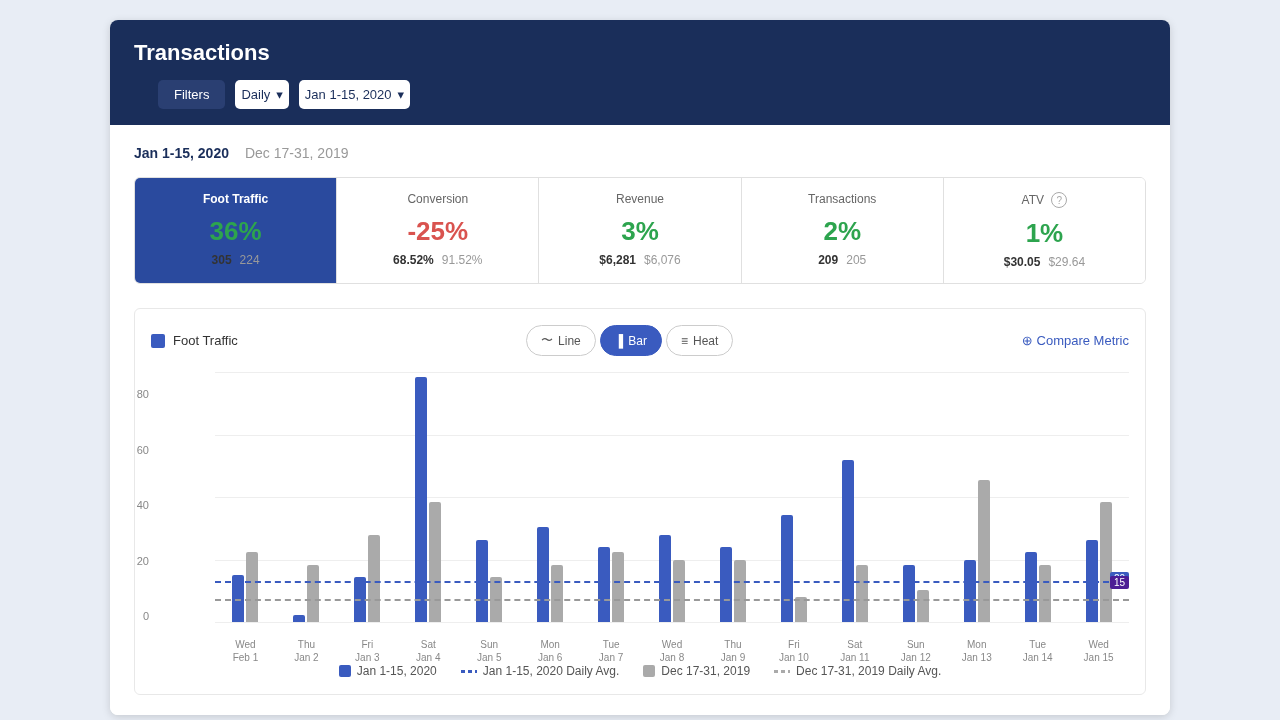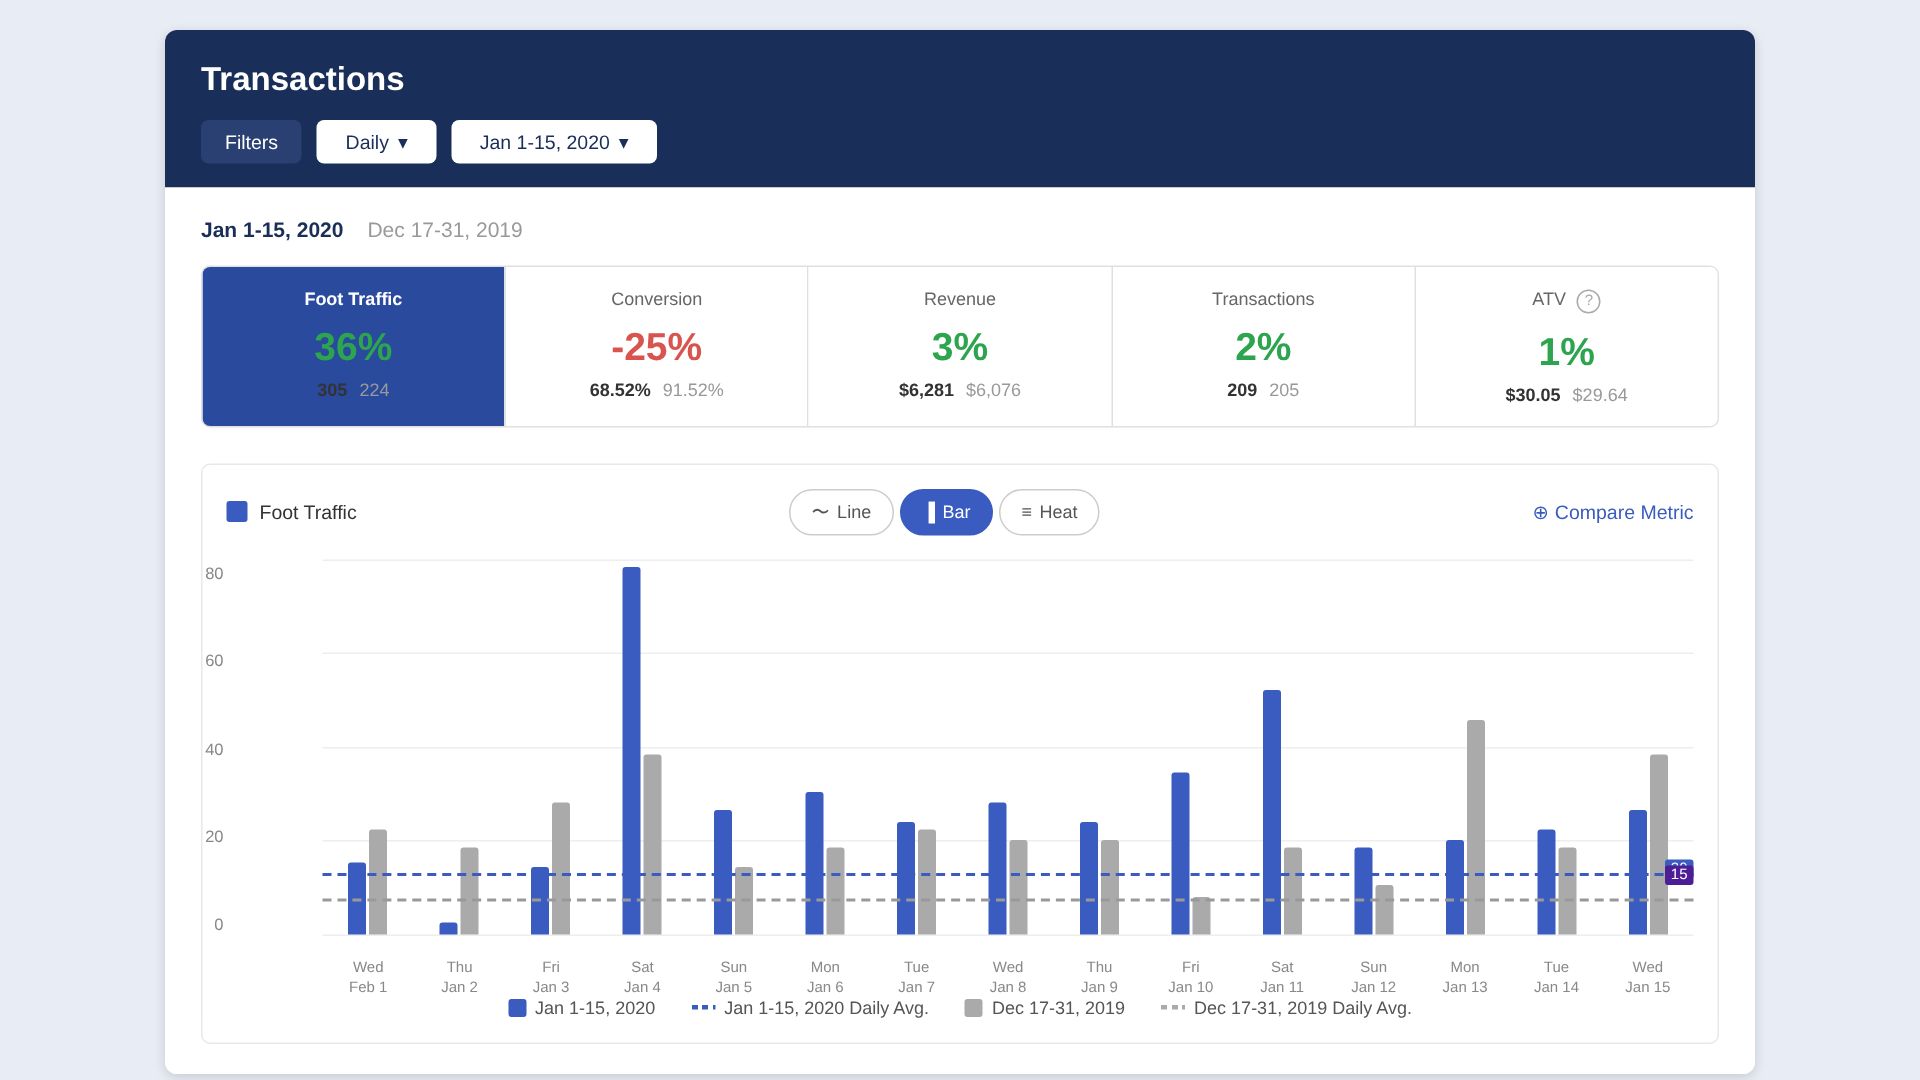--- a/index.html
+++ b/index.html
@@ -26,35 +26,36 @@
     .header-title {
       color: white;
       font-size: 22px;
       font-weight: 600;
       margin-bottom: 14px;
     }
     .header-controls {
       display: flex;
       gap: 10px;
       align-items: center;
+      margin-left: 24px;
     }
     .btn-filter {
       background: #2a3f72;
       color: white;
       border: none;
       padding: 7px 16px;
       border-radius: 5px;
       font-size: 13px;
       cursor: pointer;
     }
     .btn-dropdown {
       background: white;
       color: #1a2e5a;
       border: none;
-      padding: 7px 19px;
+      padding: 7px 6px;
       border-radius: 5px;
       font-size: 13px;
       cursor: pointer;
       display: flex;
       align-items: center;
       gap: 6px;
       font-weight: 500;
     }
     .btn-compare {
       background: white;
@@ -200,21 +201,21 @@
       gap: 4px;
     }
     .chart-area {
       position: relative;
       height: 280px;
       margin-left: 30px;
     }
     .y-axis {
       position: absolute;
       left: -30px;
-      top: 4px;
+      top: 16px;
       bottom: 30px;
       width: 28px;
       display: flex;
       flex-direction: column;
       justify-content: space-between;
       align-items: flex-end;
     }
     .y-label {
       font-size: 11px;
       color: #888;

